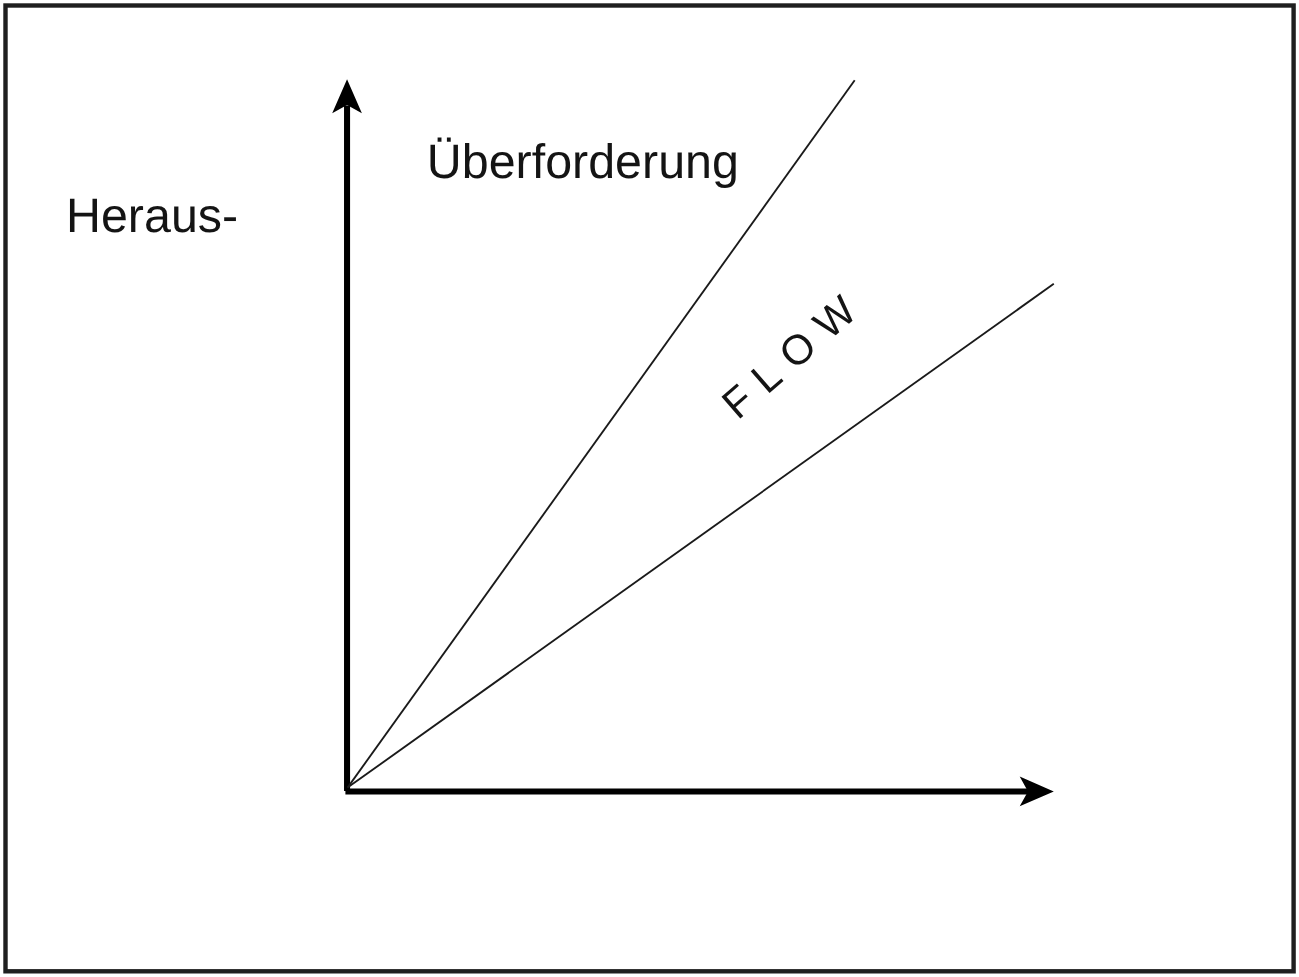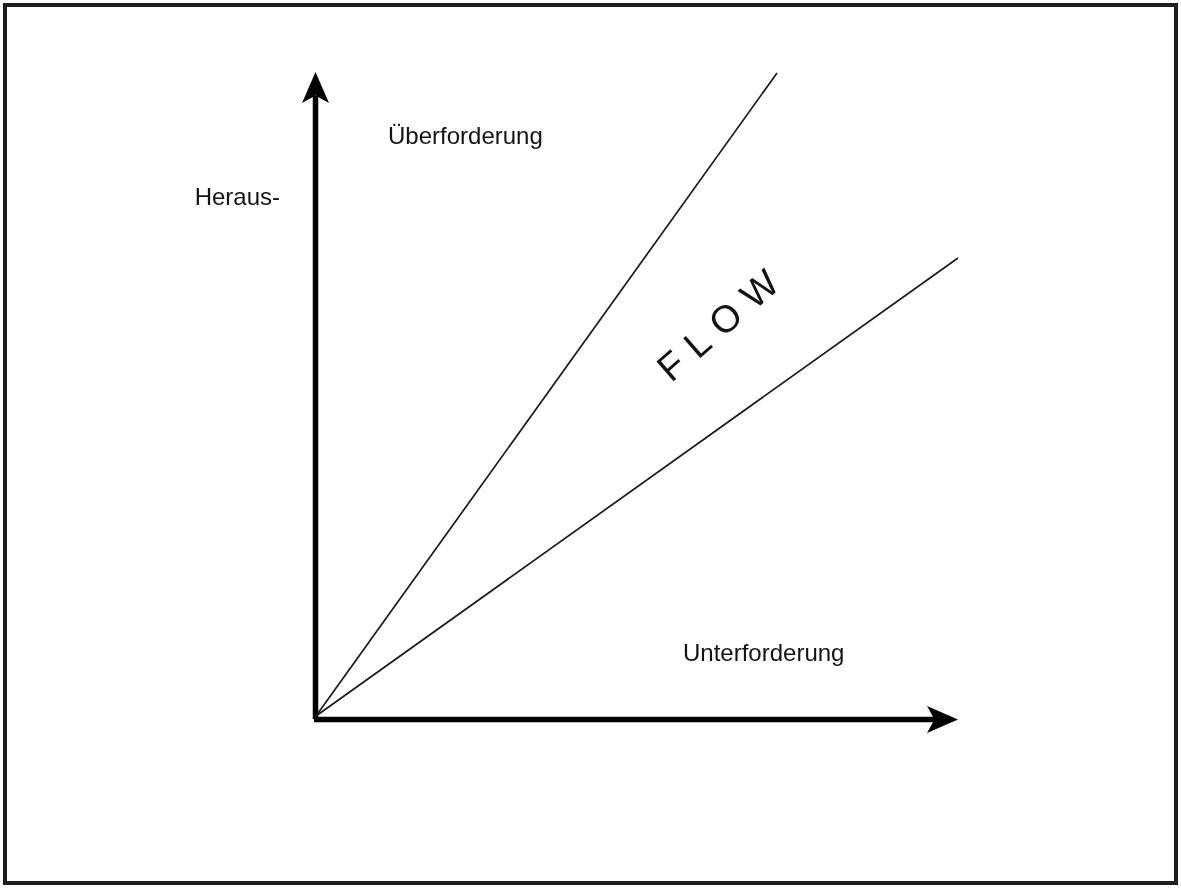--- a/index.html
+++ b/index.html
@@ -23,30 +23,30 @@
     box-sizing: border-box;
   }
   #plot-svg {
     position: absolute;
     left: 0; top: 0;
     width: 1181px;
     height: 888px;
   }
   .lbl {
     position: absolute;
-    font-size: 24px;
+    font-size: 44px;
     line-height: 1.2;
     white-space: nowrap;
     color: #141414;
   }
   #y-axis-label {
     left: 60px;
     top: 177px;
     width: 220px;
-    text-align: right;
+    text-align: left;
     line-height: 40px;
     white-space: normal;
   }
   #region-overload-label   { left: 388px; top: 122px; }
   #region-underload-label  { left: 683px; top: 639px; }
   #x-axis-label            { left: 757px; top: 742px; }
   #flow-label {
     left: 723px;
     top: 322px;
     font-size: 38px;
@@ -75,16 +75,15 @@
   </svg>
 
   <div class="lbl" id="y-axis-label">
     <div>Heraus-</div>
   </div>
 
   <div class="lbl" id="region-overload-label">Überforderung</div>
 
   <div class="lbl" id="flow-label">FLOW</div>
 
-  <div class="lbl" id="region-underload-label">Unterforderung</div>
 
 
 </div>
 
 </body></html>

